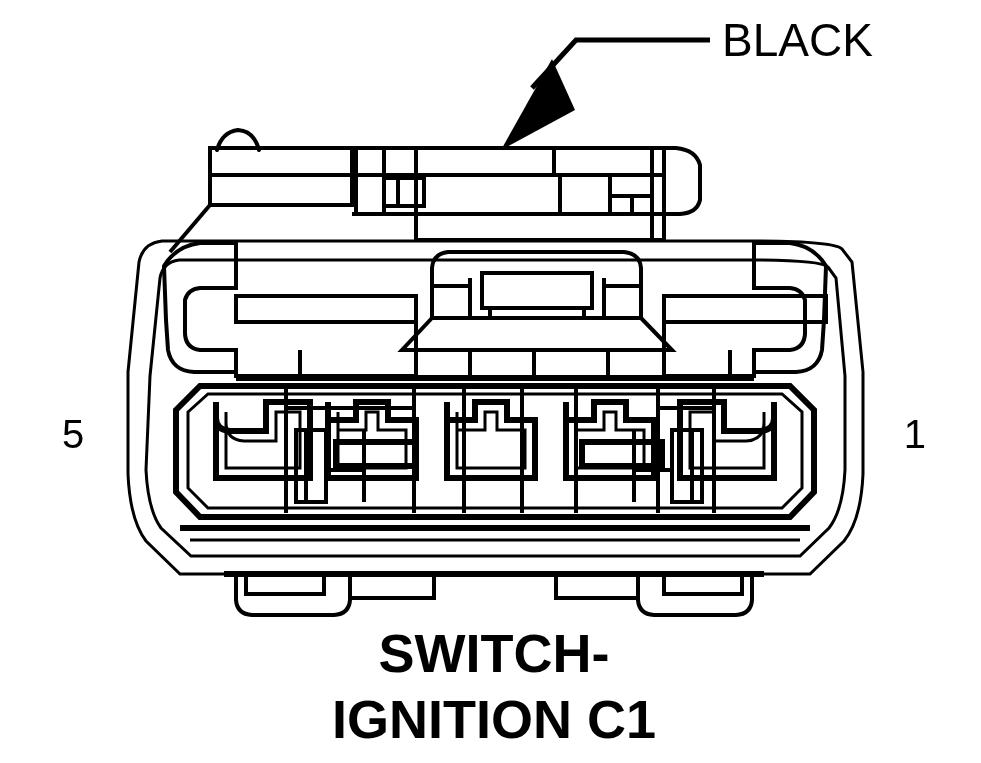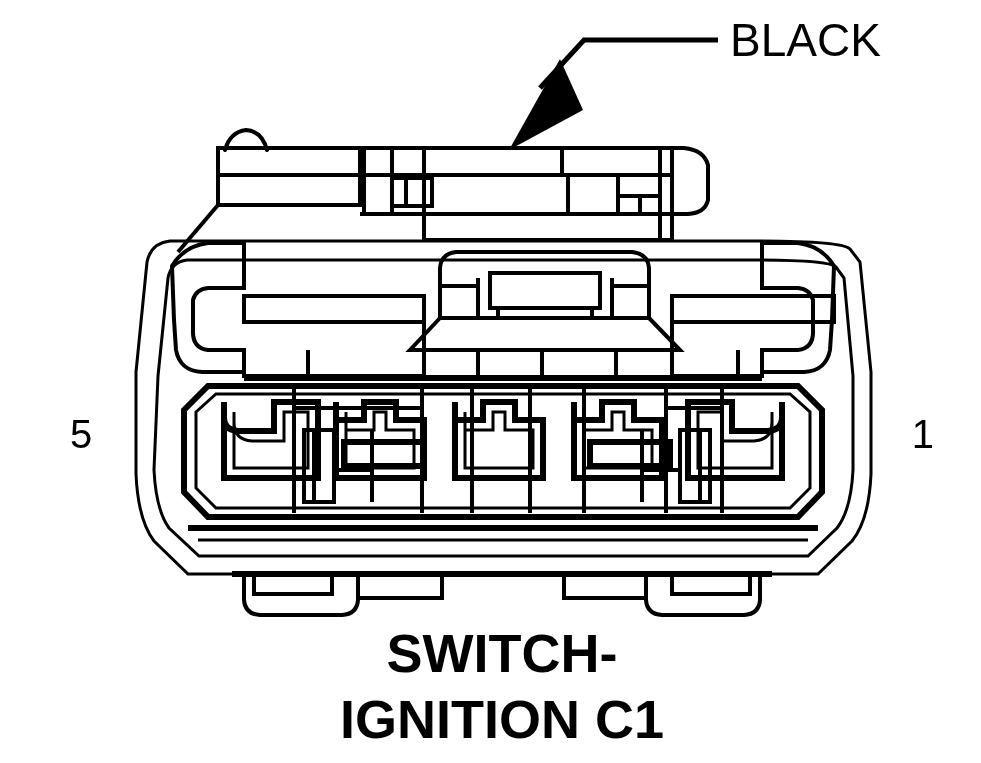--- a/index.html
+++ b/index.html
@@ -10,21 +10,21 @@
   body {
     width: 981px;
     height: 763px;
     position: relative;
     overflow: hidden;
     font-family: "Liberation Sans", sans-serif;
     color: #000000;
   }
   #diagram-root {
     position: absolute;
-    left: 12px; top: 0;
+    left: 4px; top: 0;
     width: 805px;
     height: 763px;
   }
   svg.figure {
     display: block;
     width: 981px;
     height: 763px;
   }
   .ln {
     fill: none;

